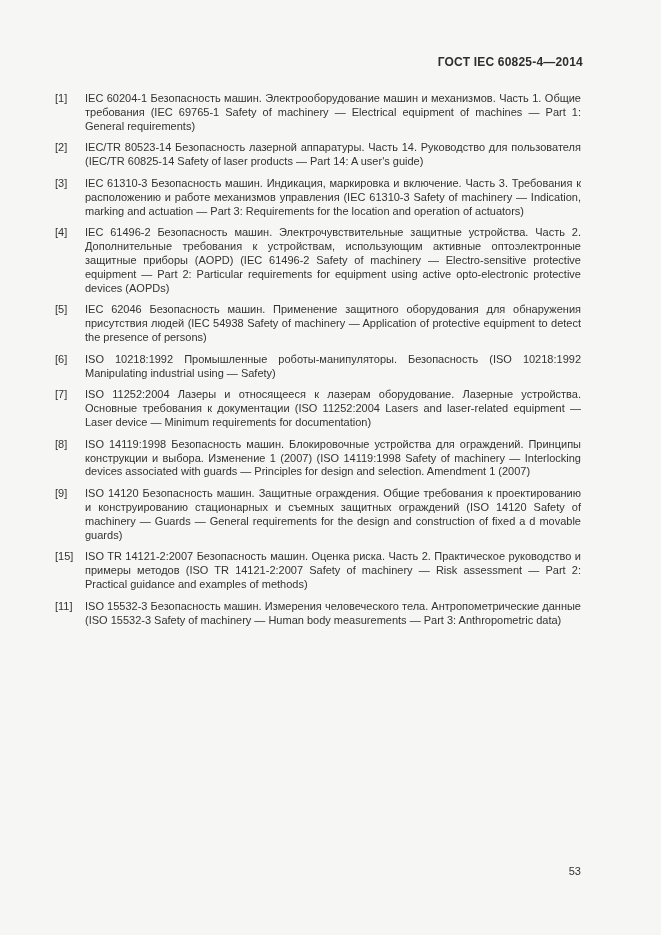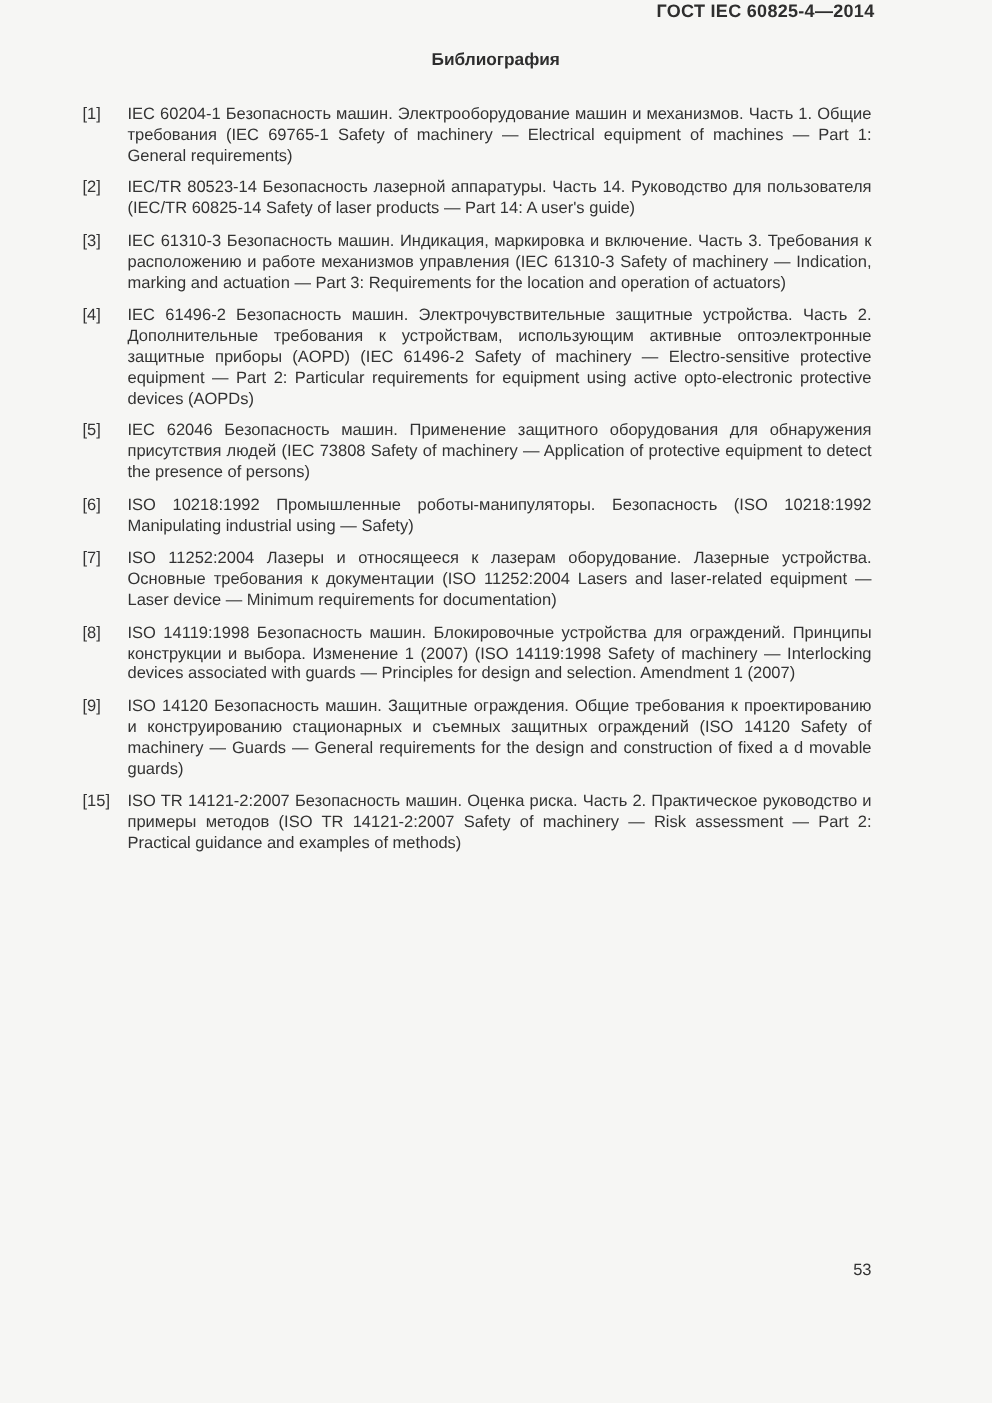--- a/index.html
+++ b/index.html
@@ -12,20 +12,21 @@
     background: #f6f6f4;
     font-family: "Liberation Sans", sans-serif;
     color: #333333;
     overflow: hidden;
   }
   .page {
     position: relative;
     width: 661px;
     height: 935px;
     box-sizing: border-box;
+    padding-top: 55px;
   }
   .running-header {
     text-align: right;
     padding-right: 78px;
     font-size: 12px;
     font-weight: bold;
     color: #2e2e2e;
     letter-spacing: 0.2px;
     line-height: 14px;
   }
@@ -51,35 +52,34 @@
     flex-shrink: 0;
     color: #333333;
   }
   .bib-entry .txt {
     flex: 1;
     text-align: justify;
     color: #333333;
   }
   .page-number {
     position: absolute;
-    top: 841px;
+    top: 865px;
     right: 80px;
     font-size: 11px;
     color: #333333;
     text-align: right;
   }
 </style>
 </head>
 <body>
 
 <div class="page">
 
   <div class="running-header">ГОСТ IEC 60825-4—2014</div>
 
-  <h1 class="doc-title">Библиография</h1>
 
   <div class="bib-list">
 
     <div class="bib-entry">
       <span class="ref">[1]</span>
       <span class="txt">IEC 60204-1 Безопасность машин. Электрооборудование машин и механизмов. Часть 1. Общие требования (IEC 69765-1 Safety of machinery — Electrical equipment of machines — Part 1: General requirements)</span>
     </div>
 
     <div class="bib-entry">
       <span class="ref">[2]</span>
@@ -91,21 +91,21 @@
       <span class="txt">IEC 61310-3 Безопасность машин. Индикация, маркировка и включение. Часть 3. Требования к расположению и работе механизмов управления (IEC 61310-3 Safety of machinery — Indication, marking and actuation — Part 3: Requirements for the location and operation of actuators)</span>
     </div>
 
     <div class="bib-entry">
       <span class="ref">[4]</span>
       <span class="txt">IEC 61496-2 Безопасность машин. Электрочувствительные защитные устройства. Часть 2. Дополнительные требования к устройствам, использующим активные оптоэлектронные защитные приборы (AOPD) (IEC 61496-2 Safety of machinery — Electro-sensitive protective equipment — Part 2: Particular requirements for equipment using active opto-electronic protective devices (AOPDs)</span>
     </div>
 
     <div class="bib-entry">
       <span class="ref">[5]</span>
-      <span class="txt">IEC 62046 Безопасность машин. Применение защитного оборудования для обнаружения присутствия людей (IEC 73808 Safety of machinery — Application of protective equipment to detect the presence of persons)</span>
+      <span class="txt">IEC 62046 Безопасность машин. Применение защитного оборудования для обнаружения присутствия людей (IEC 54938 Safety of machinery — Application of protective equipment to detect the presence of persons)</span>
     </div>
 
     <div class="bib-entry">
       <span class="ref">[6]</span>
       <span class="txt">ISO 10218:1992 Промышленные роботы-манипуляторы. Безопасность (ISO 10218:1992 Manipulating industrial using — Safety)</span>
     </div>
 
     <div class="bib-entry">
       <span class="ref">[7]</span>
       <span class="txt">ISO 11252:2004 Лазеры и относящееся к лазерам оборудование. Лазерные устройства. Основные требования к документации (ISO 11252:2004 Lasers and laser-related equipment — Laser device — Minimum requirements for documentation)</span>
@@ -119,18 +119,22 @@
     <div class="bib-entry">
       <span class="ref">[9]</span>
       <span class="txt">ISO 14120 Безопасность машин. Защитные ограждения. Общие требования к проектированию и конструированию стационарных и съемных защитных ограждений (ISO 14120 Safety of machinery — Guards — General requirements for the design and construction of fixed a d movable guards)</span>
     </div>
 
     <div class="bib-entry">
       <span class="ref">[15]</span>
       <span class="txt">ISO TR 14121-2:2007 Безопасность машин. Оценка риска. Часть 2. Практическое руководство и примеры методов (ISO TR 14121-2:2007 Safety of machinery — Risk assessment — Part 2: Practical guidance and examples of methods)</span>
     </div>
 
+    <div class="bib-entry">
+      <span class="ref">[11]</span>
+      <span class="txt">ISO 15532-3 Безопасность машин. Измерения человеческого тела. Антропометрические данные (ISO 15532-3 Safety of machinery — Human body measurements — Part 3: Anthropometric data)</span>
+    </div>
 
   </div>
 
   <div class="page-number">53</div>
 
 </div>
 
 </body></html>

